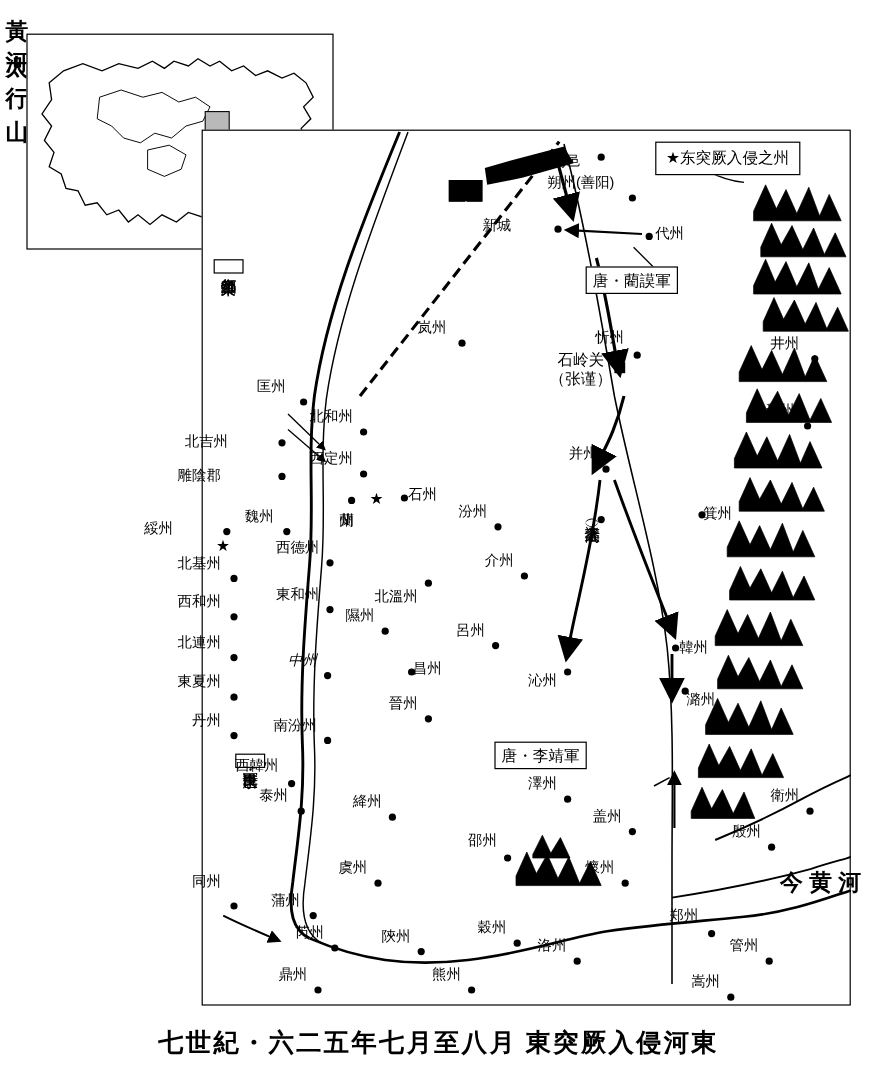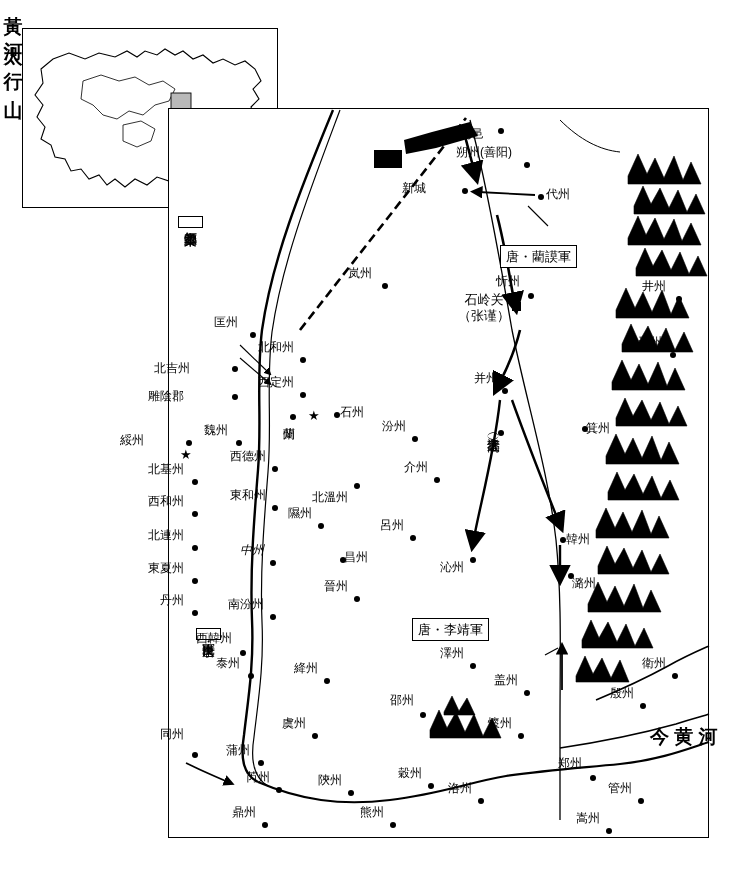--- a/index.html
+++ b/index.html
@@ -141,23 +141,26 @@
       <path d="M598,566 l9,-20 l8,18 l9,-16 l9,20 l9,-18 l9,22 l9,-18 l9,20 l-71,0 z"></path>
       <path d="M588,604 l10,-22 l9,20 l8,-16 l9,20 l10,-22 l9,24 l8,-18 l10,22 l-73,0 z"></path>
       <path d="M582,640 l9,-20 l8,18 l9,-16 l9,20 l9,-18 l9,22 l9,-18 l9,20 l-71,0 z"></path>
       <path d="M576,676 l9,-20 l8,18 l9,-16 l9,20 l9,-18 l9,22 l-53,0 z"></path>
 
       <path d="M430,730 l9,-20 l8,18 l9,-16 l9,20 l9,-18 l9,22 l9,-18 l9,20 l-71,0 z"></path>
       <path d="M444,712 l8,-16 l7,15 l8,-13 l8,17 l-31,0 z"></path>
     </g>
   </svg>
 
+  <div class="legend" style="left:546px;top:118px;">
+    <span>★</span><span>东突厥入侵之州</span>
+  </div>
 
   <div class="blackbox" style="left:374px;top:150px;">東突厥軍</div>
-  <div class="boxlbl" style="left:500px;top:222px;margin-top:23px;">唐・藺謨軍</div>
+  <div class="boxlbl" style="left:488px;top:222px;">唐・藺謨軍</div>
   <div class="boxlbl" style="left:412px;top:618px;">唐・李靖軍</div>
   <div class="boxlbl v" style="left:196px;top:628px;">唐・李世民軍</div>
   <div class="boxlbl v" style="left:178px;top:216px;">梁帝梁師都領土</div>
 
   <div class="bigv" style="left:252px;top:224px;">黃 河</div>
   <div class="bigv" style="left:676px;top:322px;">太 行 山</div>
   <div class="plain big" style="left:650px;top:730px;">今 黄 河</div>
 
   <div class="plain" style="left:458px;top:292px;text-align:center;line-height:16px;">
     <span style="white-space:pre;">石岭关
@@ -406,13 +409,14 @@
       <div class="place" style="left: 470px; top: 557px;">
         <span class="dot"></span>
         <span class="lbl" style="left: auto; top: 4px; right: 6px;">沁州</span>
       </div>
     </div>
   <div id="stars-layer">
       <span class="star" style="left: 308px; top: 409px;">★</span>
       <span class="star" style="left: 180px; top: 448px;">★</span>
     </div>
 
+  <div class="title">七世紀・六二五年七月至八月  東突厥入侵河東</div>
 </div>
 
 </body></html>

